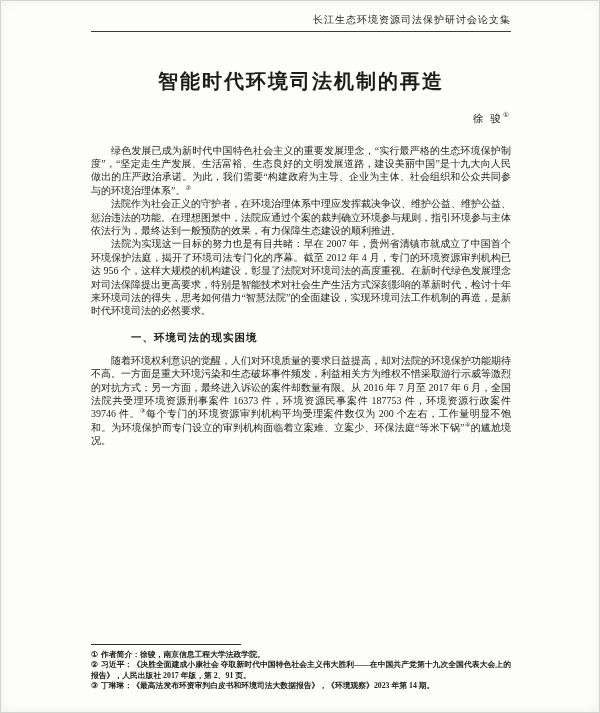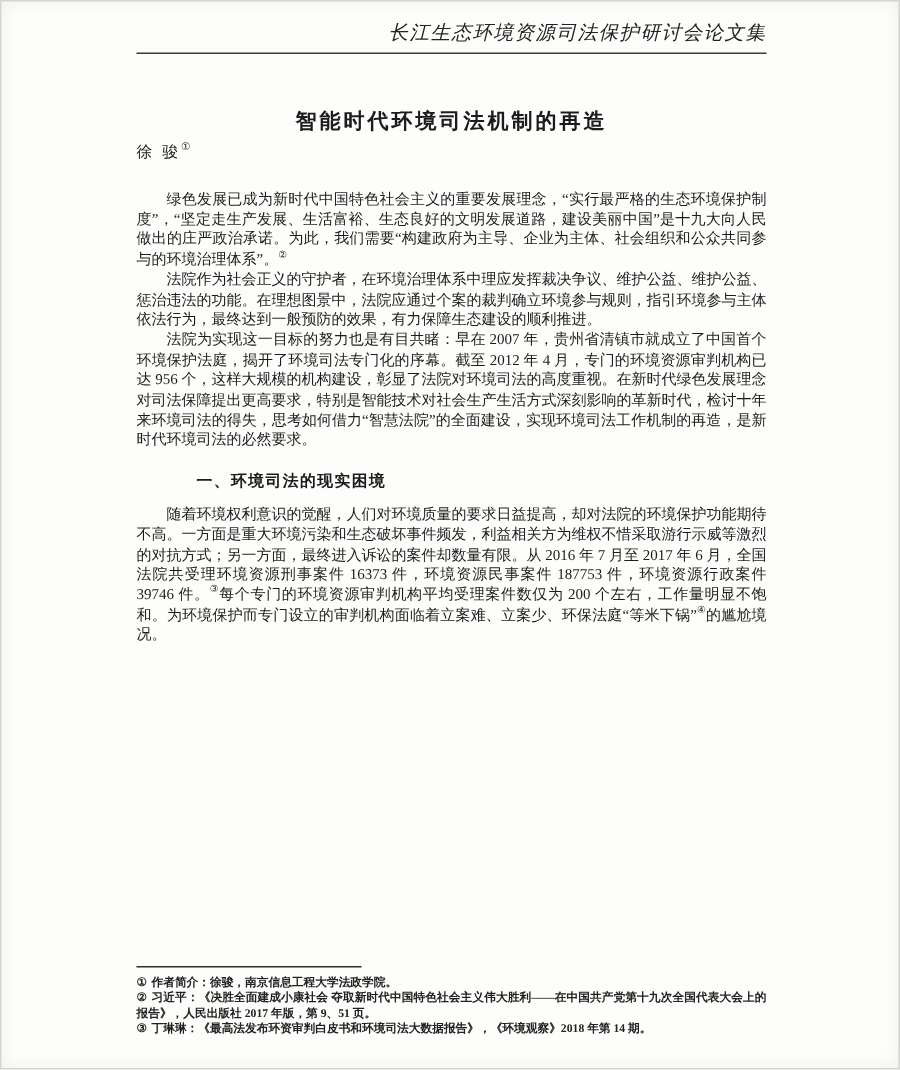--- a/index.html
+++ b/index.html
@@ -10,32 +10,31 @@
     background:#fdfdfb;
     border:1px solid #d3d3cf;
     box-shadow:inset 0 0 12px rgba(0,0,0,0.06);
     padding:12px 88px 20px 90px;
     display:flex; flex-direction:column;
     font-family:"Liberation Serif","DejaVu Serif",serif;
     color:#1c1c1c;
     overflow:hidden;
   }
   .header {
-    text-align:right; font-size:13px; letter-spacing:1px; color:#222;
+    text-align:right; font-size:10px; letter-spacing:1px; color:#222;
     font-family:"Liberation Sans","DejaVu Sans",sans-serif;
-    font-style:italic;
   }
   .header-rule { border-bottom:1px solid #3a3a3a; margin-top:4px; }
   .title {
     text-align:center;
     font-family:"Liberation Sans","DejaVu Sans",sans-serif;
-    font-weight:bold; font-size:14px; letter-spacing:2px;
+    font-weight:bold; font-size:20px; letter-spacing:2px;
     margin-top:36px;
   }
-  .author { text-align:left; font-size:10.5px; margin-top:4px; letter-spacing:2px; }
+  .author { text-align:right; font-size:10.5px; margin-top:16px; letter-spacing:2px; }
   .author sup { font-size:7px; }
   .body-text { margin-top:18px; }
   .para {
     font-size:10px; line-height:13.4px;
     text-align:justify; text-justify:inter-character;
     text-indent:2em;
   }
   .para sup { font-size:6.5px; line-height:0; }
   .section-heading {
     font-family:Liberation Mono, monospace;
@@ -74,18 +73,18 @@
 
     <div id="section-paragraphs">
         <p class="para">随着环境权利意识的觉醒，人们对环境质量的要求日益提高，却对法院的环境保护功能期待不高。一方面是重大环境污染和生态破坏事件频发，利益相关方为维权不惜采取游行示威等激烈的对抗方式；另一方面，最终进入诉讼的案件却数量有限。从 2016 年 7 月至 2017 年 6 月，全国法院共受理环境资源刑事案件 16373 件，环境资源民事案件 187753 件，环境资源行政案件 39746 件。<sup>③</sup>每个专门的环境资源审判机构平均受理案件数仅为 200 个左右，工作量明显不饱和。为环境保护而专门设立的审判机构面临着立案难、立案少、环保法庭“等米下锅”<sup>④</sup>的尴尬境况。</p>
       </div>
   </div>
 
   <div class="footnote-block">
     <div class="footnote-sep"></div>
     <div id="footnotes">
         <div class="footnote"><span class="fn-mark">①</span><span>作者简介：徐骏，南京信息工程大学法政学院。</span></div>
-        <div class="footnote"><span class="fn-mark">②</span><span>习近平：《决胜全面建成小康社会 夺取新时代中国特色社会主义伟大胜利——在中国共产党第十九次全国代表大会上的报告》，人民出版社 2017 年版，第 9、51 页。</span></div>
-        <div class="footnote"><span class="fn-mark">③</span><span>丁琳琳：《最高法发布环资审判白皮书和环境司法大数据报告》，《环境观察》2018 年第 14 期。</span></div>
+        <div class="footnote"><span class="fn-mark">②</span><span>习近平：《决胜全面建成小康社会 夺取新时代中国特色社会主义伟大胜利——在中国共产党第十九次全国代表大会上的报告》，人民出版社 2017 年版，第 2、91 页。</span></div>
+        <div class="footnote"><span class="fn-mark">③</span><span>丁琳琳：《最高法发布环资审判白皮书和环境司法大数据报告》，《环境观察》2023 年第 14 期。</span></div>
       </div>
   </div>
 
 </div>
 
 </body></html>

